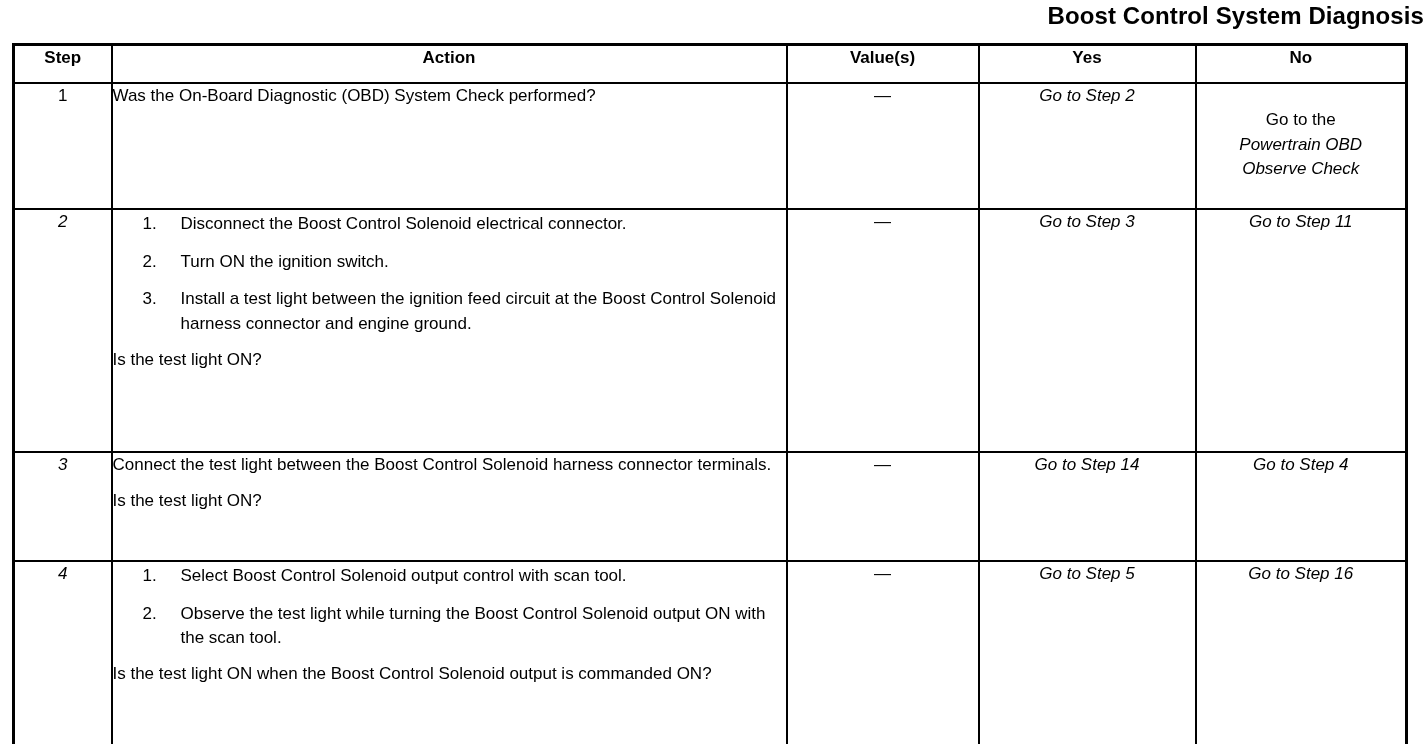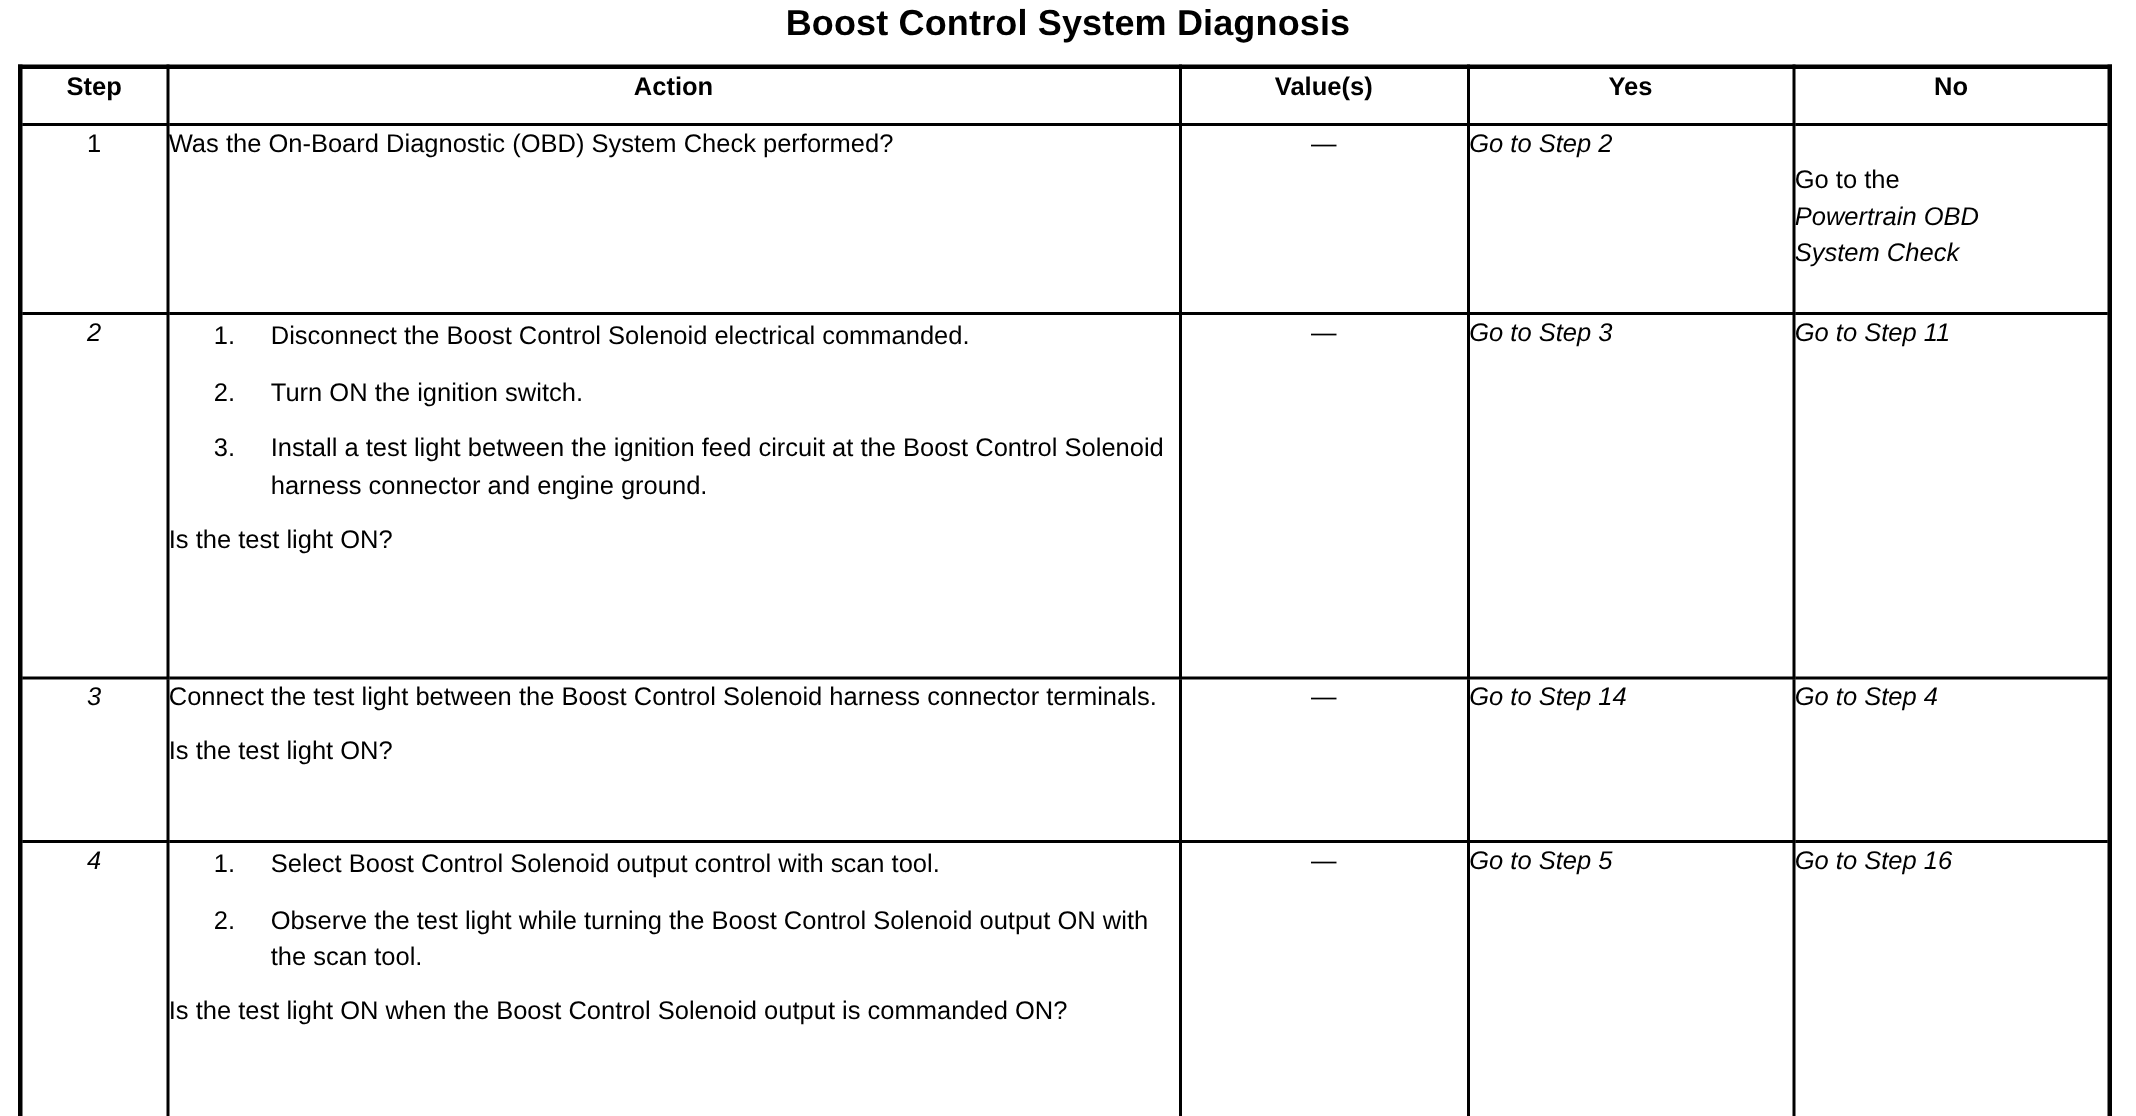--- a/index.html
+++ b/index.html
@@ -21,21 +21,21 @@
     width: 1424px;
     height: 744px;
     background: #ffffff;
   }
 
   .doc-title {
     position: absolute;
     top: 2px;
     left: 0;
     width: 1424px;
-    text-align: center;
+    text-align: right;
     font-size: 24px;
     font-weight: bold;
     letter-spacing: 0.1px;
   }
 
   .table-wrap {
     position: absolute;
     left: 12px;
     top: 43px;
     width: 1393px;
@@ -115,20 +115,21 @@
 
   
   td.value {
     text-align: center;
     vertical-align: middle;
     font-size: 22px;
   }
 
   
   td.branch {
+    text-align: center;
     vertical-align: bottom;
     font-style: italic;
     font-size: 20px;
     padding: 0 6px 7px 6px;
   }
   td.branch.centered {
     vertical-align: top;
     padding-top: 24px;
   }
   td.branch .plain {
@@ -177,33 +178,33 @@
             <span class="num">1</span>
           </td>
           <td class="action">
             <div class="act-para">Was the On-Board Diagnostic (OBD) System Check performed?</div>
           </td>
           <td class="value">—</td>
           <td class="branch">Go to Step 2</td>
           <td class="branch centered">
             <span class="plain">Go to the</span>
             <span class="ital">Powertrain OBD</span>
-            <span class="ital">System Check</span>
+            <span class="ital">Observe Check</span>
           </td>
         </tr>
 
         <tr class="r2">
           <td class="step italic">
             <span class="num">2</span>
           </td>
           <td class="action">
             <ol class="act-list">
               <li>
                 <span class="marker">1.</span>
-                <span>Disconnect the Boost Control Solenoid electrical commanded.</span>
+                <span>Disconnect the Boost Control Solenoid electrical connector.</span>
               </li>
               <li>
                 <span class="marker">2.</span>
                 <span>Turn ON the ignition switch.</span>
               </li>
               <li>
                 <span class="marker">3.</span>
                 <span>Install a test light between the ignition feed circuit at the Boost Control Solenoid harness connector and engine ground.</span>
               </li>
             </ol>

